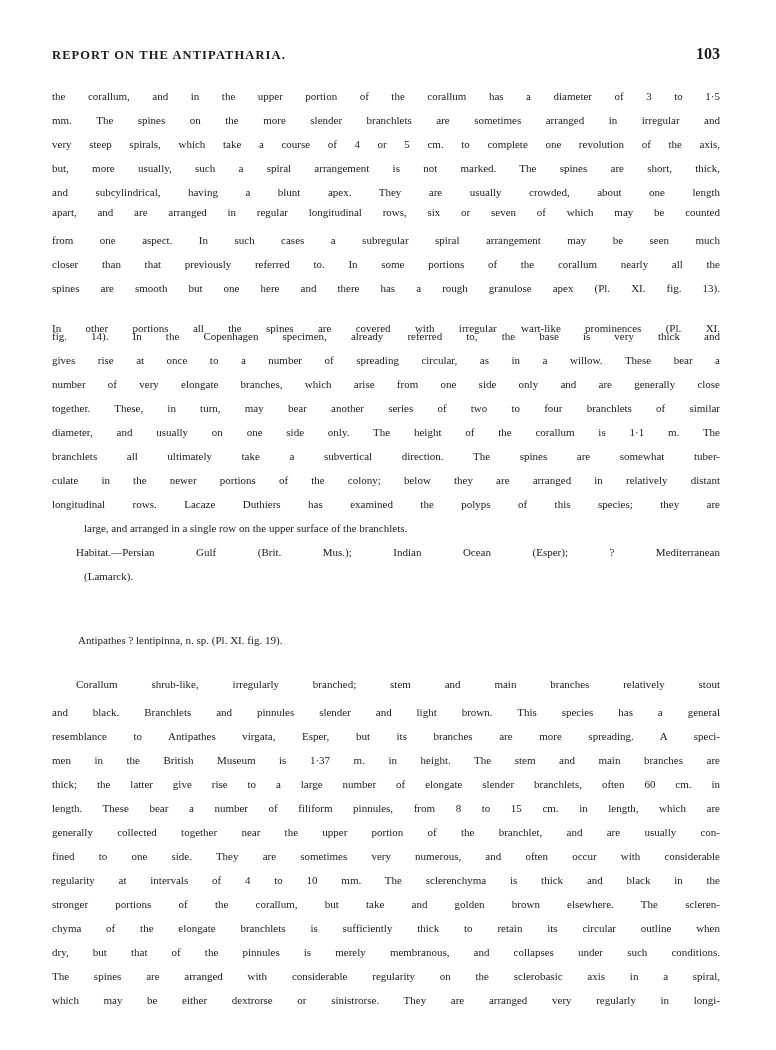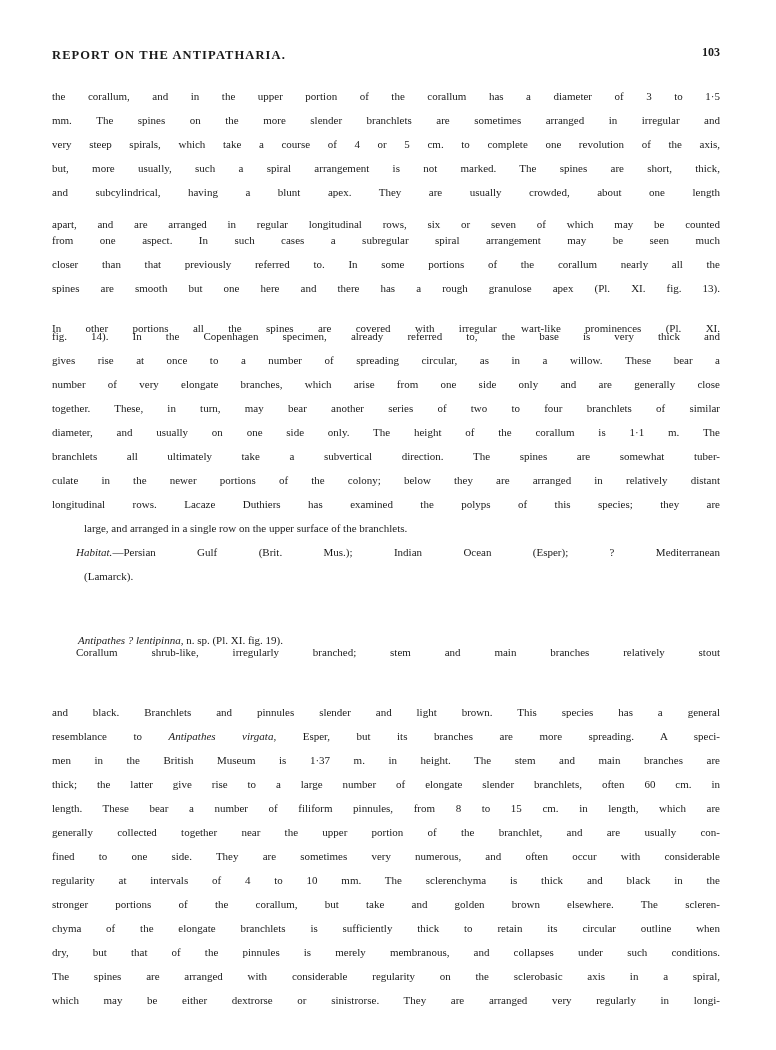--- a/index.html
+++ b/index.html
@@ -11,49 +11,49 @@
     .page { position: absolute; left: 0; top: 0; width: 776px; height: 1050px; }
     .running-head {
       position: absolute; top: 48px; left: 52px; width: 668px; height: 22px;
     }
     .running-title {
       position: absolute; left: 0; right: 0; text-align: left;
       font-size: 12.5px; letter-spacing: 1.1px; font-weight: bold;
     }
     .page-number {
       position: absolute; right: 0; top: -3px;
-      font-size: 12px; font-weight: bold;
+      font-size: 16px; font-weight: bold;
     }
     .line {
       position: absolute; left: 52px; width: 668px; height: 24px;
       font-size: 11px; line-height: 24px; white-space: nowrap;
       text-align: justify; text-align-last: justify;
     }
     .line.last { text-align-last: left; margin-left: 32px; }
     .line.indent { left: 76px; width: 644px; }
     .line.heading { left: 78px; width: 600px; text-align-last: left; }
-    em, .it { font-style: italic; }
+    em, .it { }
   </style>
 </head>
 <body>
 
 <div class="page">
 
   <div class="running-head">
     <div class="running-title">REPORT ON THE ANTIPATHARIA.</div>
     <div class="page-number">103</div>
   </div>
 
   <div>
     <div class="line" style="top:84px">the corallum, and in the upper portion of the corallum has a diameter of 3 to 1·5</div>
     <div class="line" style="top:108px">mm.  The spines on the more slender branchlets are sometimes arranged in irregular and</div>
     <div class="line" style="top:132px">very steep spirals, which take a course of 4 or 5 cm. to complete one revolution of the axis,</div>
     <div class="line" style="top:156px">but, more usually, such a spiral arrangement is not marked.  The spines are short, thick,</div>
     <div class="line" style="top:180px">and subcylindrical, having a blunt apex.  They are usually crowded, about one length</div>
-    <div class="line" style="top:212px">apart, and are arranged in regular longitudinal rows, six or seven of which may be counted</div>
+    <div class="line" style="top:200px">apart, and are arranged in regular longitudinal rows, six or seven of which may be counted</div>
     <div class="line" style="top:228px">from one aspect.  In such cases a subregular spiral arrangement may be seen much</div>
     <div class="line" style="top:252px">closer than that previously referred to.  In some portions of the corallum nearly all the</div>
     <div class="line" style="top:276px">spines are smooth but one here and there has a rough granulose apex (Pl. XI. fig. 13).</div>
     <div class="line" style="top:316px">In other portions all the spines are covered with irregular wart-like prominences (Pl. XI.</div>
     <div class="line" style="top:324px">fig. 14).  In the Copenhagen specimen, already referred to, the base is very thick and</div>
     <div class="line" style="top:348px">gives rise at once to a number of spreading circular, as in a willow.  These bear a</div>
     <div class="line" style="top:372px">number of very elongate branches, which arise from one side only and are generally close</div>
     <div class="line" style="top:396px">together.  These, in turn, may bear another series of two to four branchlets of similar</div>
     <div class="line" style="top:420px">diameter, and usually on one side only.  The height of the corallum is 1·1 m.  The</div>
     <div class="line" style="top:444px">branchlets all ultimately take a subvertical direction.  The spines are somewhat tuber-</div>
@@ -63,21 +63,21 @@
   </div>
 
   <div>
     <div class="line indent" style="top:540px"><span class="it">Habitat.</span><span>—Persian Gulf (Brit. Mus.); Indian Ocean (Esper); ? Mediterranean</span></div>
     <div class="line last" style="top:564px">(Lamarck).</div>
   </div>
 
   <div class="line heading" style="top:628px"><span class="it">Antipathes ? lentipinna</span><span>, n. sp. (Pl. XI. fig. 19).</span></div>
 
   <div>
-    <div class="line indent" style="top:640px">Corallum shrub-like, irregularly branched; stem and main branches relatively stout</div>
+    <div class="line indent" style="top:672px">Corallum shrub-like, irregularly branched; stem and main branches relatively stout</div>
     <div class="line" style="top:700px">and black.  Branchlets and pinnules slender and light brown.  This species has a general</div>
     <div class="line" style="top:724px"><span>resemblance to </span><span class="it">Antipathes virgata</span><span>, Esper, but its branches are more spreading.  A speci-</span></div>
     <div class="line" style="top:748px">men in the British Museum is 1·37 m. in height.  The stem and main branches are</div>
     <div class="line" style="top:772px">thick; the latter give rise to a large number of elongate slender branchlets, often 60 cm. in</div>
     <div class="line" style="top:796px">length.  These bear a number of filiform pinnules, from 8 to 15 cm. in length, which are</div>
     <div class="line" style="top:820px">generally collected together near the upper portion of the branchlet, and are usually con-</div>
     <div class="line" style="top:844px">fined to one side.  They are sometimes very numerous, and often occur with considerable</div>
     <div class="line" style="top:868px">regularity at intervals of 4 to 10 mm.  The sclerenchyma is thick and black in the</div>
     <div class="line" style="top:892px">stronger portions of the corallum, but take and golden brown elsewhere.  The scleren-</div>
     <div class="line" style="top:916px">chyma of the elongate branchlets is sufficiently thick to retain its circular outline when</div>

